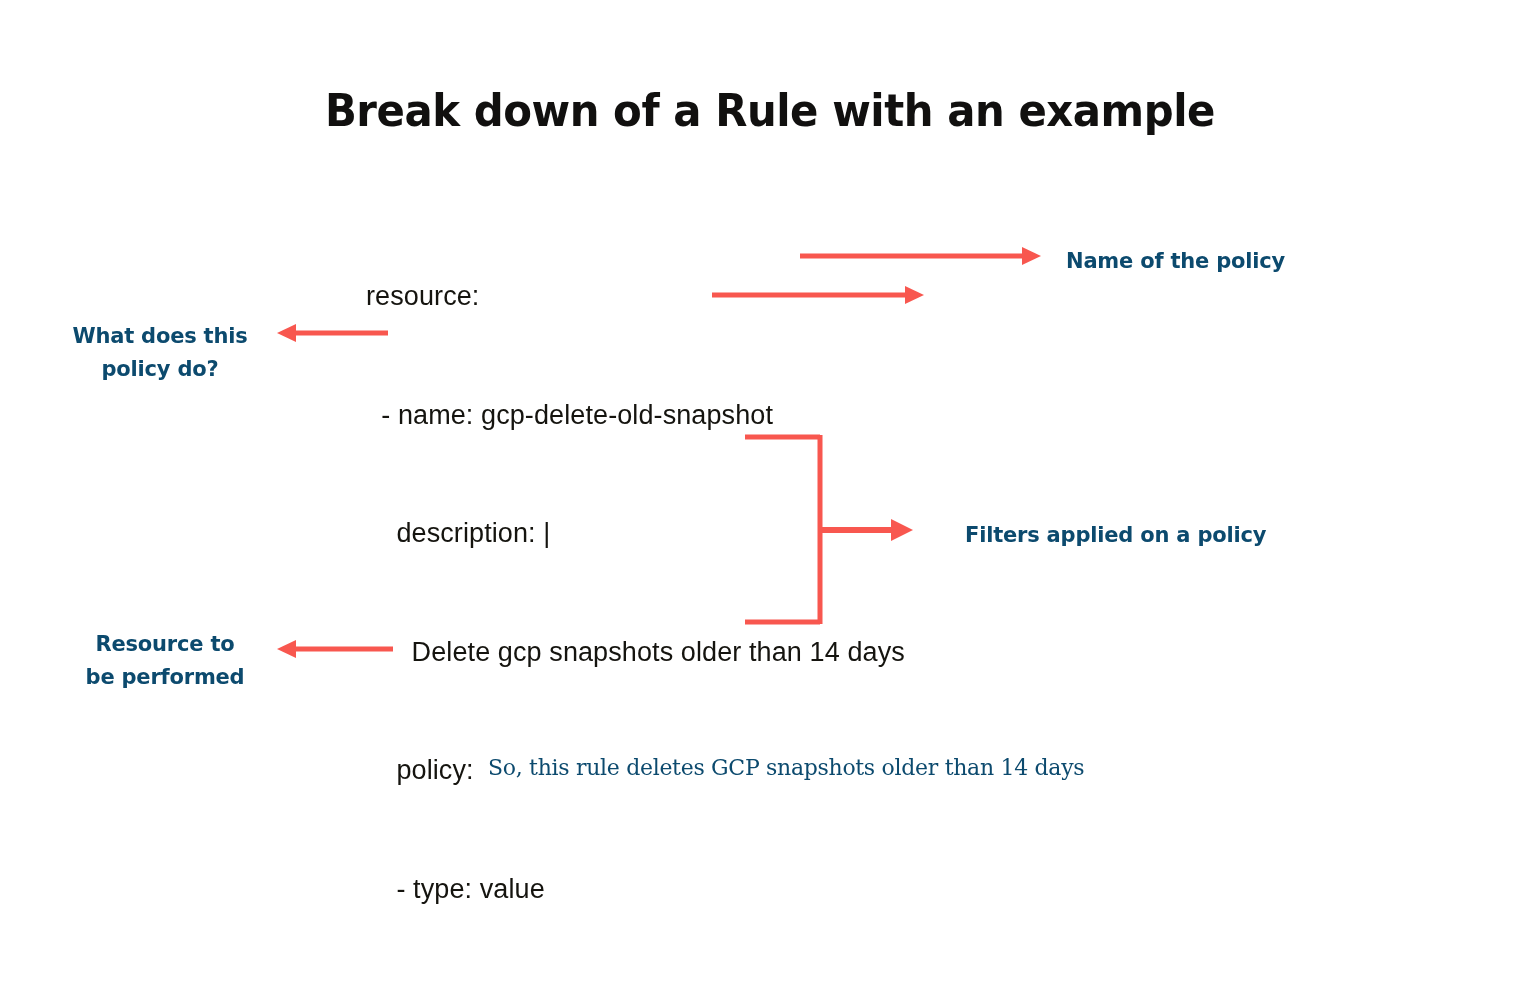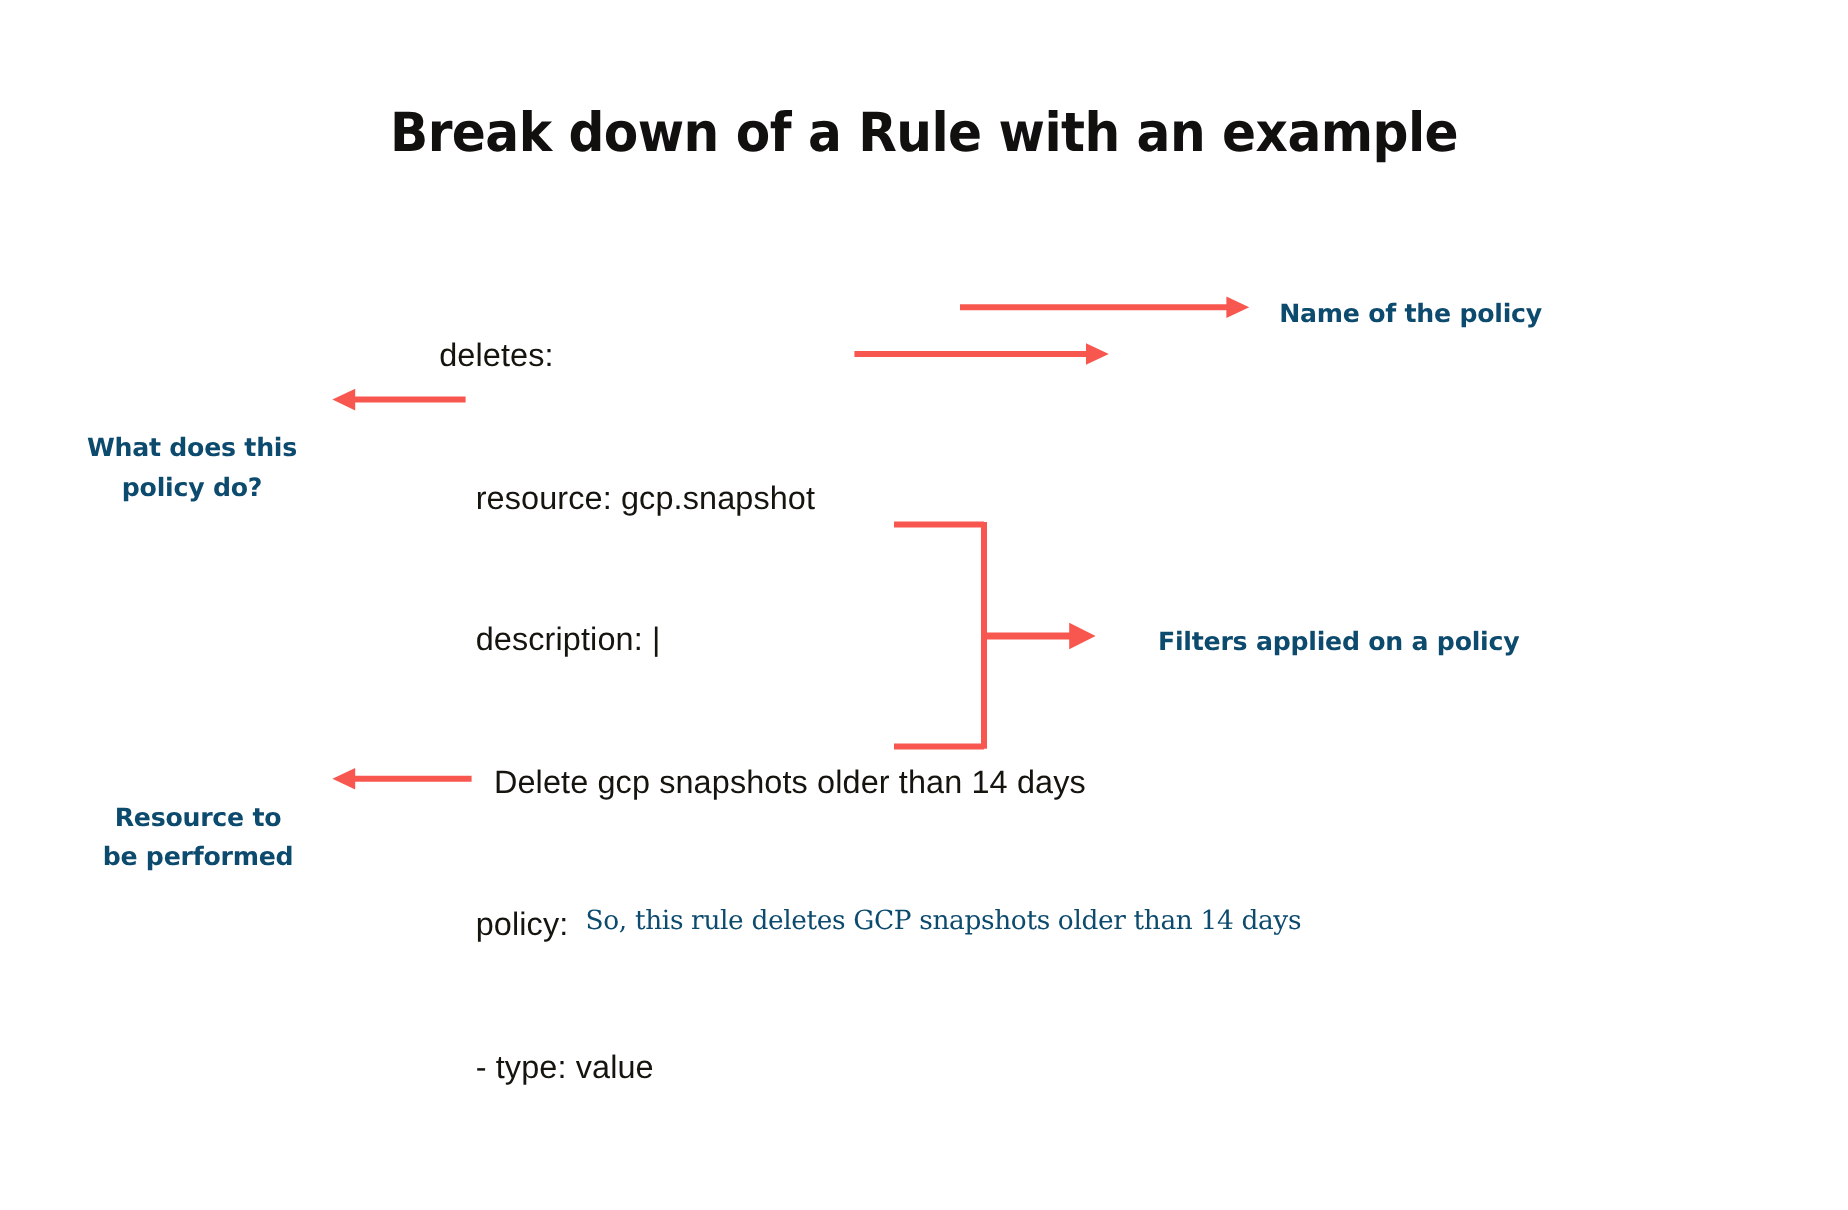--- a/index.html
+++ b/index.html
@@ -62,21 +62,20 @@
     font-weight: 700;
     font-size: 21px;
     color: #0c4a6e;
     letter-spacing: -0.2px;
     white-space: nowrap;
     line-height: 33px;
   }
   .redlabel.multiline {
     white-space: normal;
     text-align: center;
-    margin-top: 37px;
   }
 
   
   .caption {
     position: absolute;
     left: 488px;
     top: 755px;
     font-family: "DejaVu Serif", serif;
     font-size: 22px;
     font-weight: 400;
@@ -95,22 +94,22 @@
   }
 </style>
 </head>
 <body>
 
 <div id="canvas">
 
   <div class="title">Break down of a Rule with an example</div>
 
   <div class="yaml">
-    <span class="ln">deletes:</span>
-    <span class="ln">    resource: gcp.snapshot</span>
+    <span class="ln">resource:</span>
+    <span class="ln">  - name: gcp-delete-old-snapshot</span>
     <span class="ln">    description: |</span>
     <span class="ln">      Delete gcp snapshots older than 14 days</span>
     <span class="ln">    policy:</span>
     <span class="ln">    - type: value</span>
     
     
     
     
     
     

